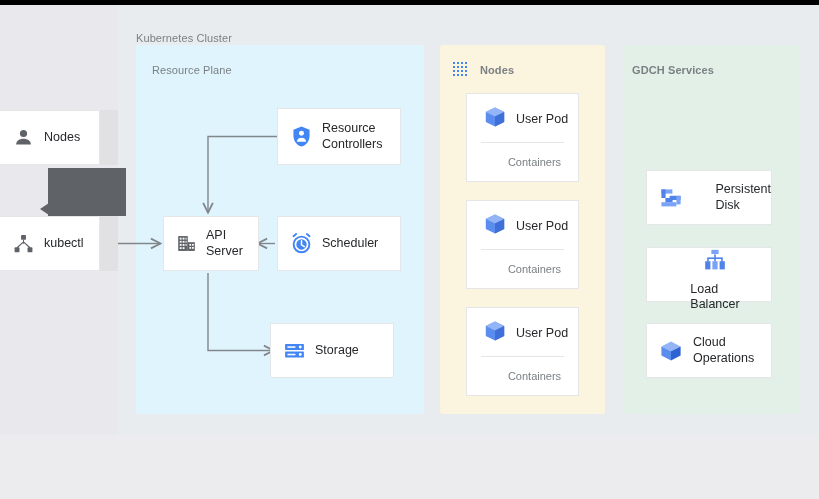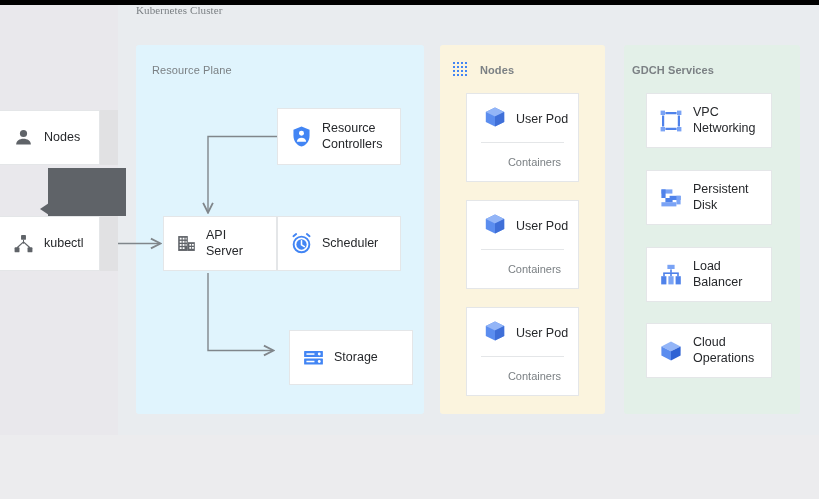--- a/index.html
+++ b/index.html
@@ -22,44 +22,44 @@
   
   .group{position:absolute;border-radius:3px;}
   .group-label{
     position:absolute;font-size:11px;color:#7b8084;letter-spacing:.1px;
     white-space:nowrap;
   }
   #grp-controlplane{left:136px;top:45px;width:288px;height:369px;background:#e0f4fd;}
   #grp-nodes{left:440px;top:45px;width:165px;height:369px;background:#fbf4de;}
   #grp-gdch{left:624px;top:45px;width:176px;height:369px;background:#e3f0e8;}
 
-  #lbl-cluster{left:136px;top:4px;font-family:Liberation Serif, serif;}
+  #lbl-cluster{left:136px;top:32px;}
   #lbl-controlplane{left:152px;top:64px;}
   #lbl-nodes{left:480px;top:64px;font-weight:bold;}
   #lbl-gdch{left:632px;top:64px;font-weight:bold;}
 
   
   .nodes-icon{position:absolute;left:452px;top:61px;width:17px;height:17px;}
 
   
   .card{
     position:absolute;background:#fff;border:1px solid #e4e6e8;
     box-sizing:border-box;display:flex;align-items:center;
   }
   .card .ic{flex:0 0 auto;display:flex;align-items:center;justify-content:center;}
   .card .tx{
     font-size:12.5px;color:#26282b;line-height:1.22;
     white-space:pre-line;
   }
 
   
-  #card-api{left:163px;top:216px;width:114px;height:55px;padding-left:12px;gap:9px;}
+  #card-api{left:163px;top:216px;width:96px;height:55px;padding-left:12px;gap:9px;}
   #card-rc{left:277px;top:108px;width:124px;height:57px;padding-left:12px;gap:9px;}
   #card-sched{left:277px;top:216px;width:124px;height:55px;padding-left:12px;gap:9px;}
-  #card-storage{left:289px;top:323px;width:124px;height:55px;padding-left:12px;gap:9px;margin-top:7px;}
+  #card-storage{left:270px;top:323px;width:124px;height:55px;padding-left:12px;gap:9px;}
 
   
   #card-user{left:-4px;top:110px;width:104px;height:55px;padding-left:16px;gap:10px;}
   #card-kubectl{left:-4px;top:216px;width:104px;height:55px;padding-left:16px;gap:10px;}
   .actor-shadow{position:absolute;width:18px;height:55px;background:#e1e1e3;}
   #sh-user{left:100px;top:110px;}
   #sh-kubectl{left:100px;top:216px;}
 
   
   .tooltip{position:absolute;left:48px;top:168px;width:78px;height:48px;background:#5f6368;}
@@ -80,22 +80,22 @@
   .pod-foot{
     flex:1;display:flex;align-items:center;justify-content:center;
     font-size:11px;color:#7b8084;padding-left:24px;
   }
   #pod-0{left:466px;top:93px;width:113px;height:89px;}
   #pod-1{left:466px;top:200px;width:113px;height:89px;}
   #pod-2{left:466px;top:307px;width:113px;height:89px;}
 
   
   #svc-0{left:646px;top:93px;width:126px;height:55px;padding-left:12px;gap:10px;}
-  #svc-1{left:646px;top:170px;width:126px;height:55px;padding-left:12px;gap:10px;}
-  #svc-2{left:646px;top:247px;width:126px;height:55px;padding-left:12px;gap:10px;}
+  #svc-1{left:646px;top:170px;width:126px;height:55px;padding-left:12px;gap:10px;justify-content:space-between;}
+  #svc-2{left:646px;top:247px;width:126px;height:55px;padding-left:12px;gap:10px;flex-direction:column;}
   #svc-3{left:646px;top:323px;width:126px;height:55px;padding-left:12px;gap:10px;}
 
   
   #wires{position:absolute;left:0;top:0;width:819px;height:499px;pointer-events:none;}
 </style>
 </head>
 <body>
 
 <div id="canvas">
 
@@ -282,33 +282,20 @@
           <path d="M12 2.4 21.2 7 12 11.6 2.8 7z" fill="#93b5f7"></path>
           <path d="M12 11.6 21.2 7v10L12 21.6z" fill="#3f6fd8"></path>
         </svg>
       </span>
       <span class="tx">User Pod</span>
     </div>
     <div class="pod-rule"></div>
     <div class="pod-foot">Containers</div>
   </div>
 
-  <div class="card" id="svc-0">
-    <span class="ic">
-      <svg width="24" height="24" viewBox="0 0 24 24" fill="#7aa3f5">
-        <rect x="1.6" y="1.6" width="4.4" height="4.4"></rect>
-          <rect x="18" y="1.6" width="4.4" height="4.4"></rect>
-        <rect x="1.6" y="18" width="4.4" height="4.4"></rect>
-          <rect x="18" y="18" width="4.4" height="4.4"></rect>
-        <path d="M6.4 3h11.2v2.2H6.4zM6.4 18.8h11.2V21H6.4zM3 6.4h2.2v11.2H3zM18.8 6.4H21v11.2h-2.2z" fill="#4f82ea"></path>
-      </svg>
-    </span>
-    <span class="tx">VPC
-Networking</span>
-  </div>
 
   <div class="card" id="svc-1">
     <span class="ic">
       <svg width="24" height="24" viewBox="0 0 24 24">
         <path d="M2.4 3.4h11v4.2h-11z" fill="#7aa3f5"></path>
         <path d="M2.4 3.4h4.2v8.6H2.4z" fill="#4f82ea"></path>
         <path d="M10.6 9.8h11v4.2h-11z" fill="#4f82ea"></path>
         <path d="M17.4 9.8h4.2v8.6h-4.2z" fill="#7aa3f5"></path>
         <path d="M2.4 16.2h15v4.2h-15z" fill="#7aa3f5"></path>
         <path d="M6.4 12h7.2v4.2H6.4z" fill="#4f82ea"></path>

